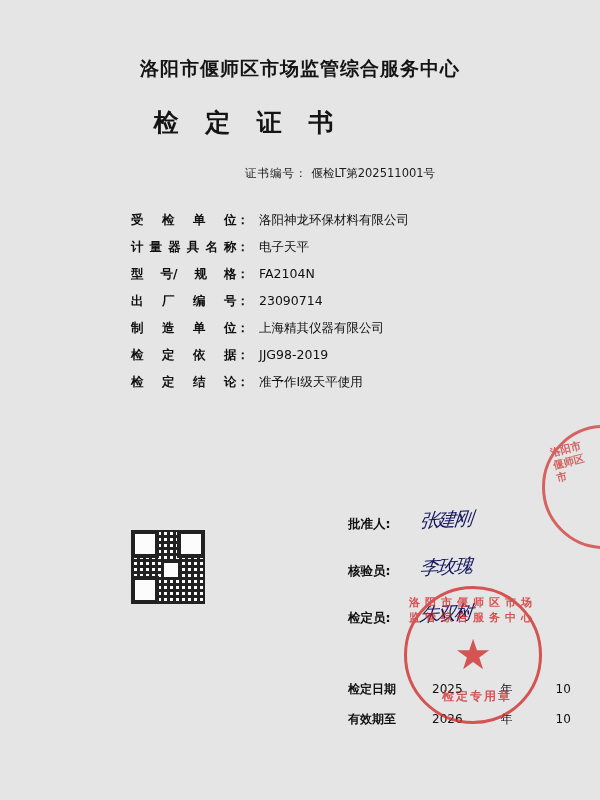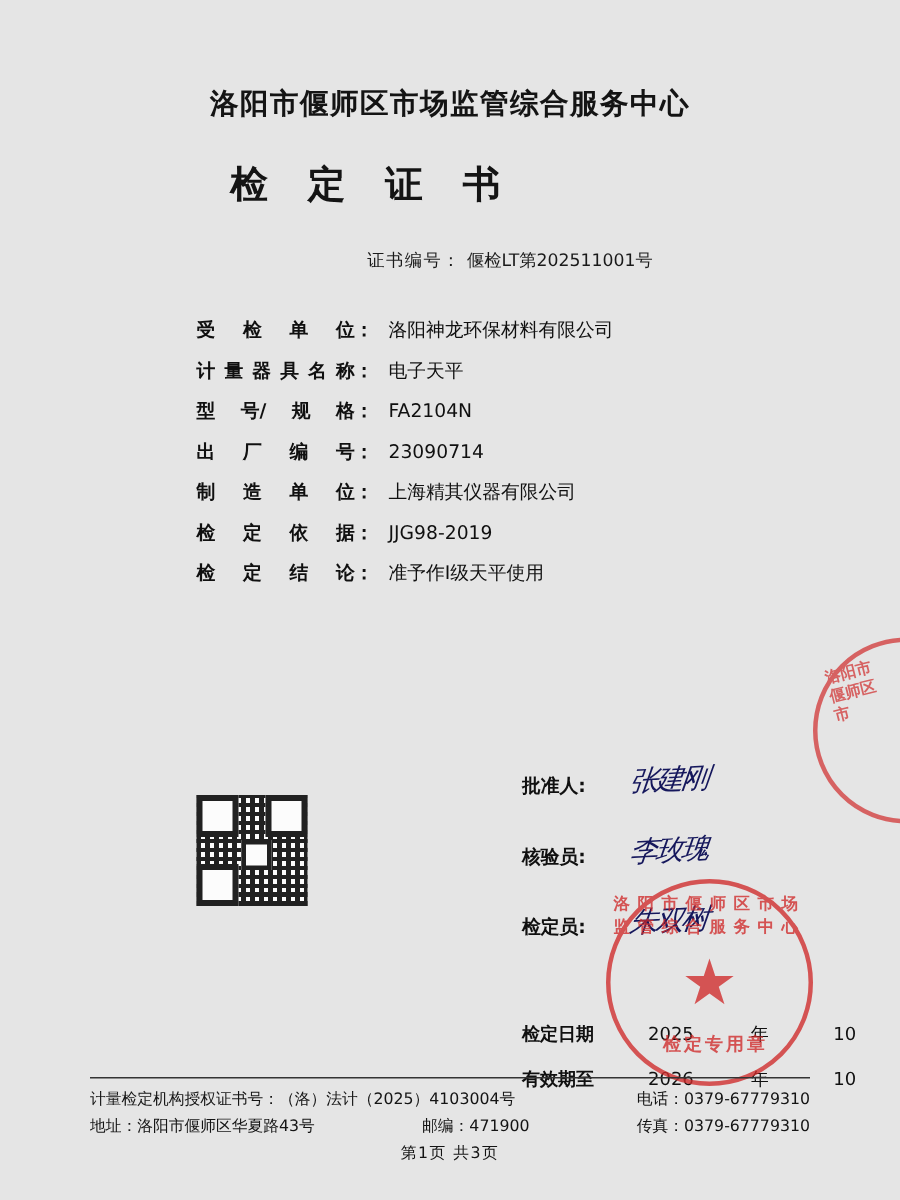--- a/index.html
+++ b/index.html
@@ -417,26 +417,14 @@
   </div>
 
   <div class="seal-main">
     <div class="seal-top-text">洛阳市偃师区市场监管综合服务中心</div>
     <div class="seal-star">
         <span>★</span>
       </div>
     <div class="seal-bottom-text">检定专用章</div>
   </div>
 
-  <div class="footer">
-    <div class="footer-row">
-      <span class="footer-left">计量检定机构授权证书号：（洛）法计（2025）4103004号</span>
-      <span class="footer-right">电话：0379-67779310</span>
-    </div>
-    <div class="footer-row">
-      <span class="footer-left">地址：洛阳市偃师区华夏路43号</span>
-      <span class="footer-left">邮编：471900</span>
-      <span class="footer-right">传真：0379-67779310</span>
-    </div>
-    <div class="footer-page">第1页  共3页</div>
-  </div>
 
 </div>
 
 </body></html>

